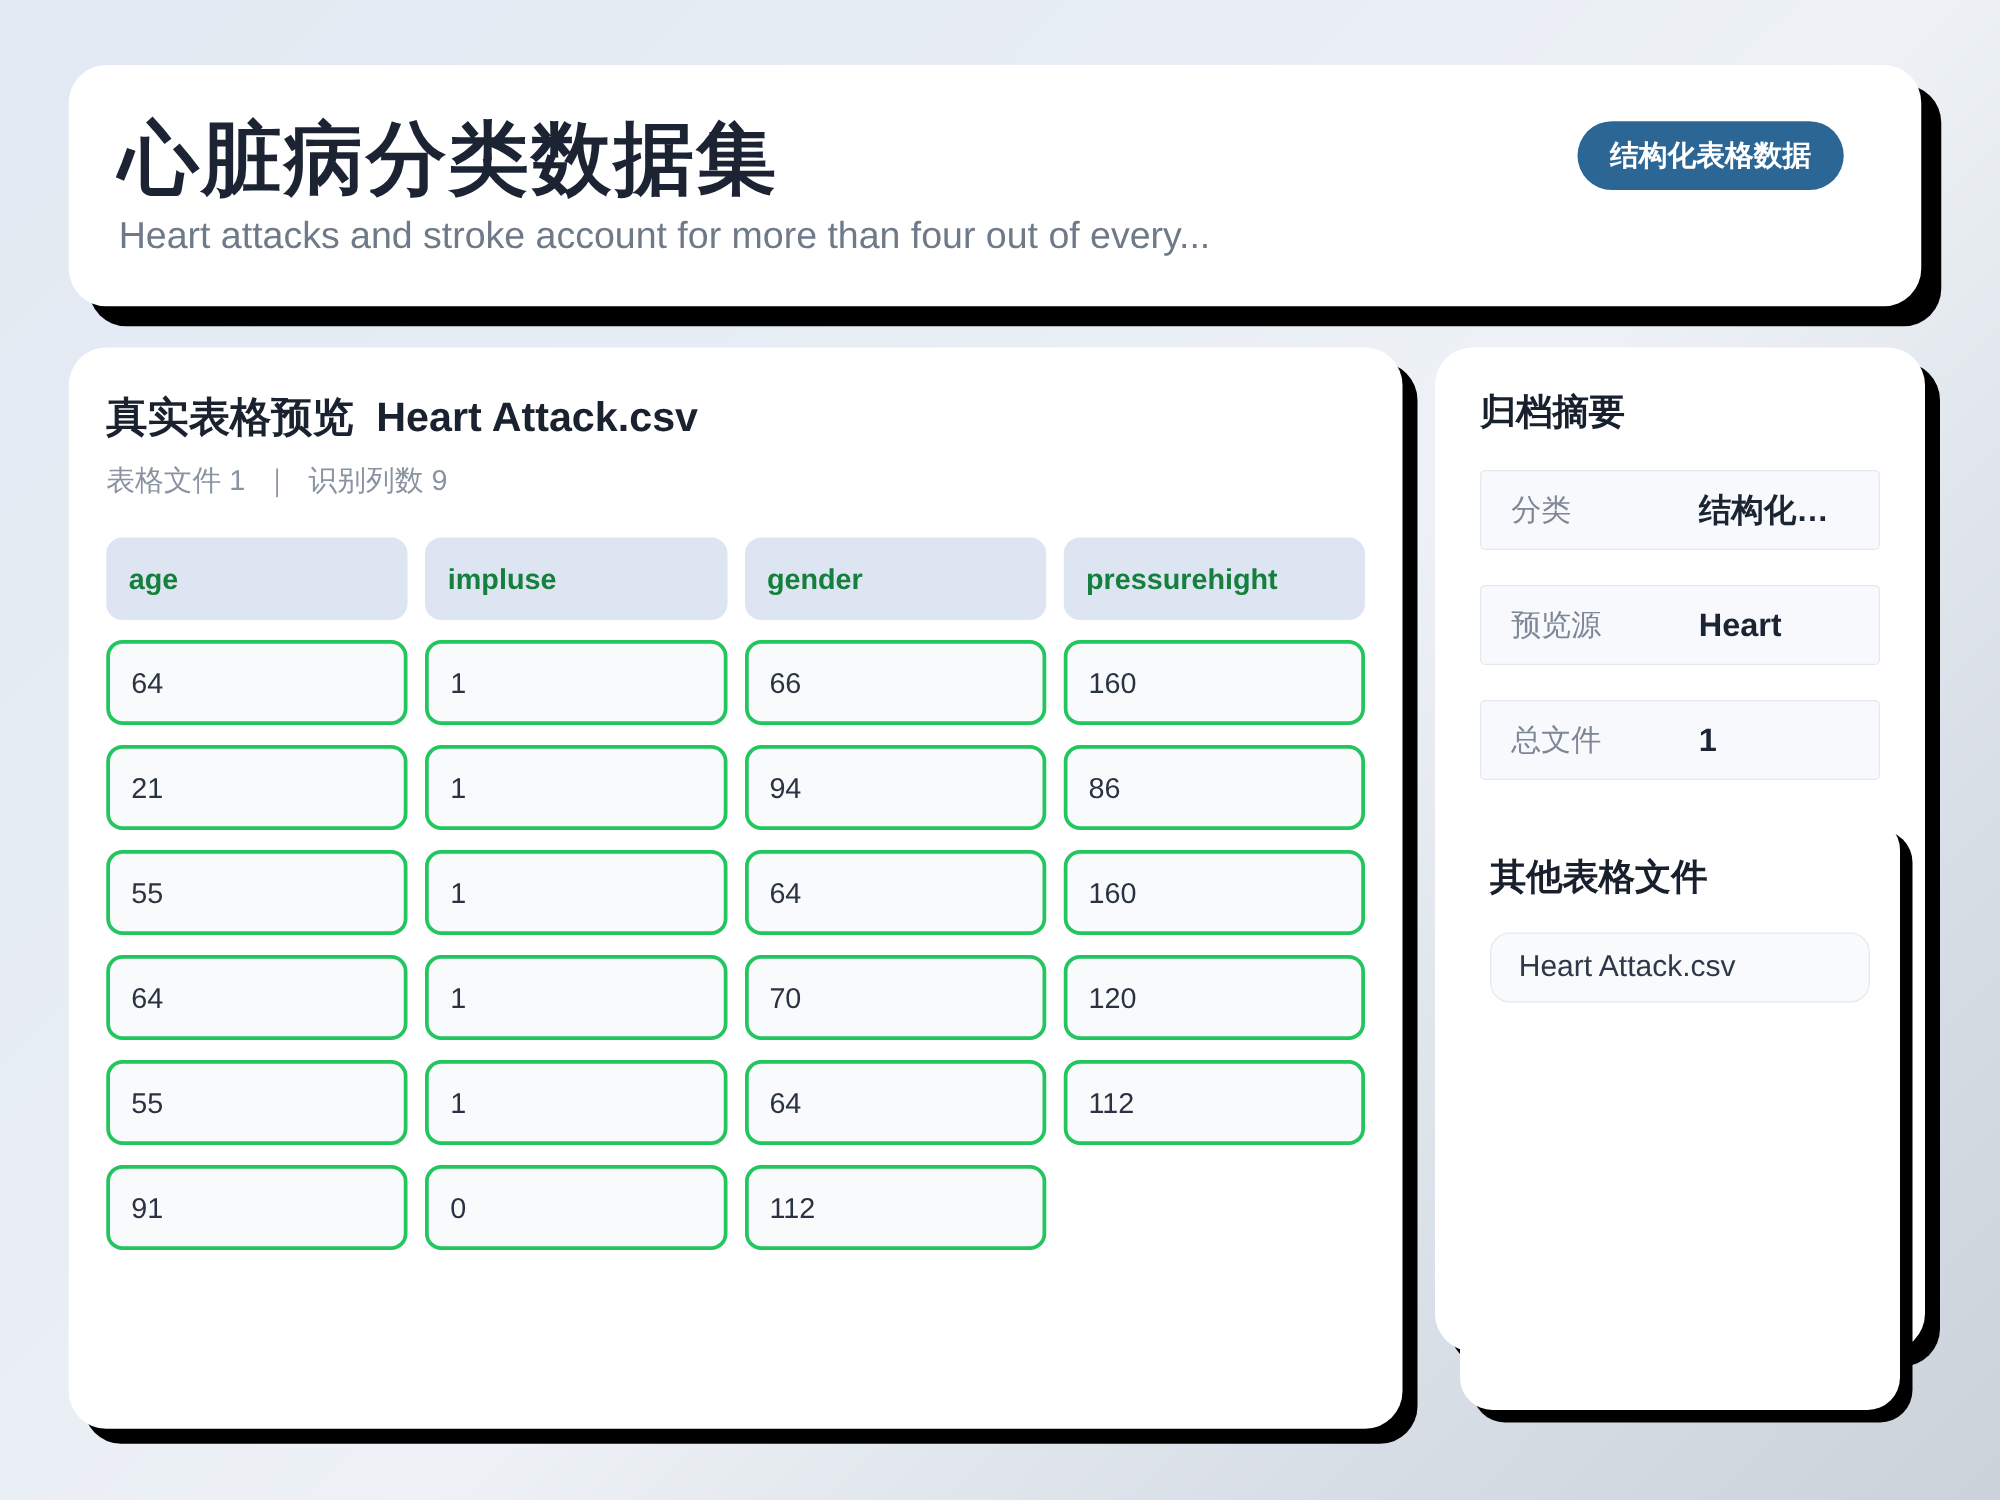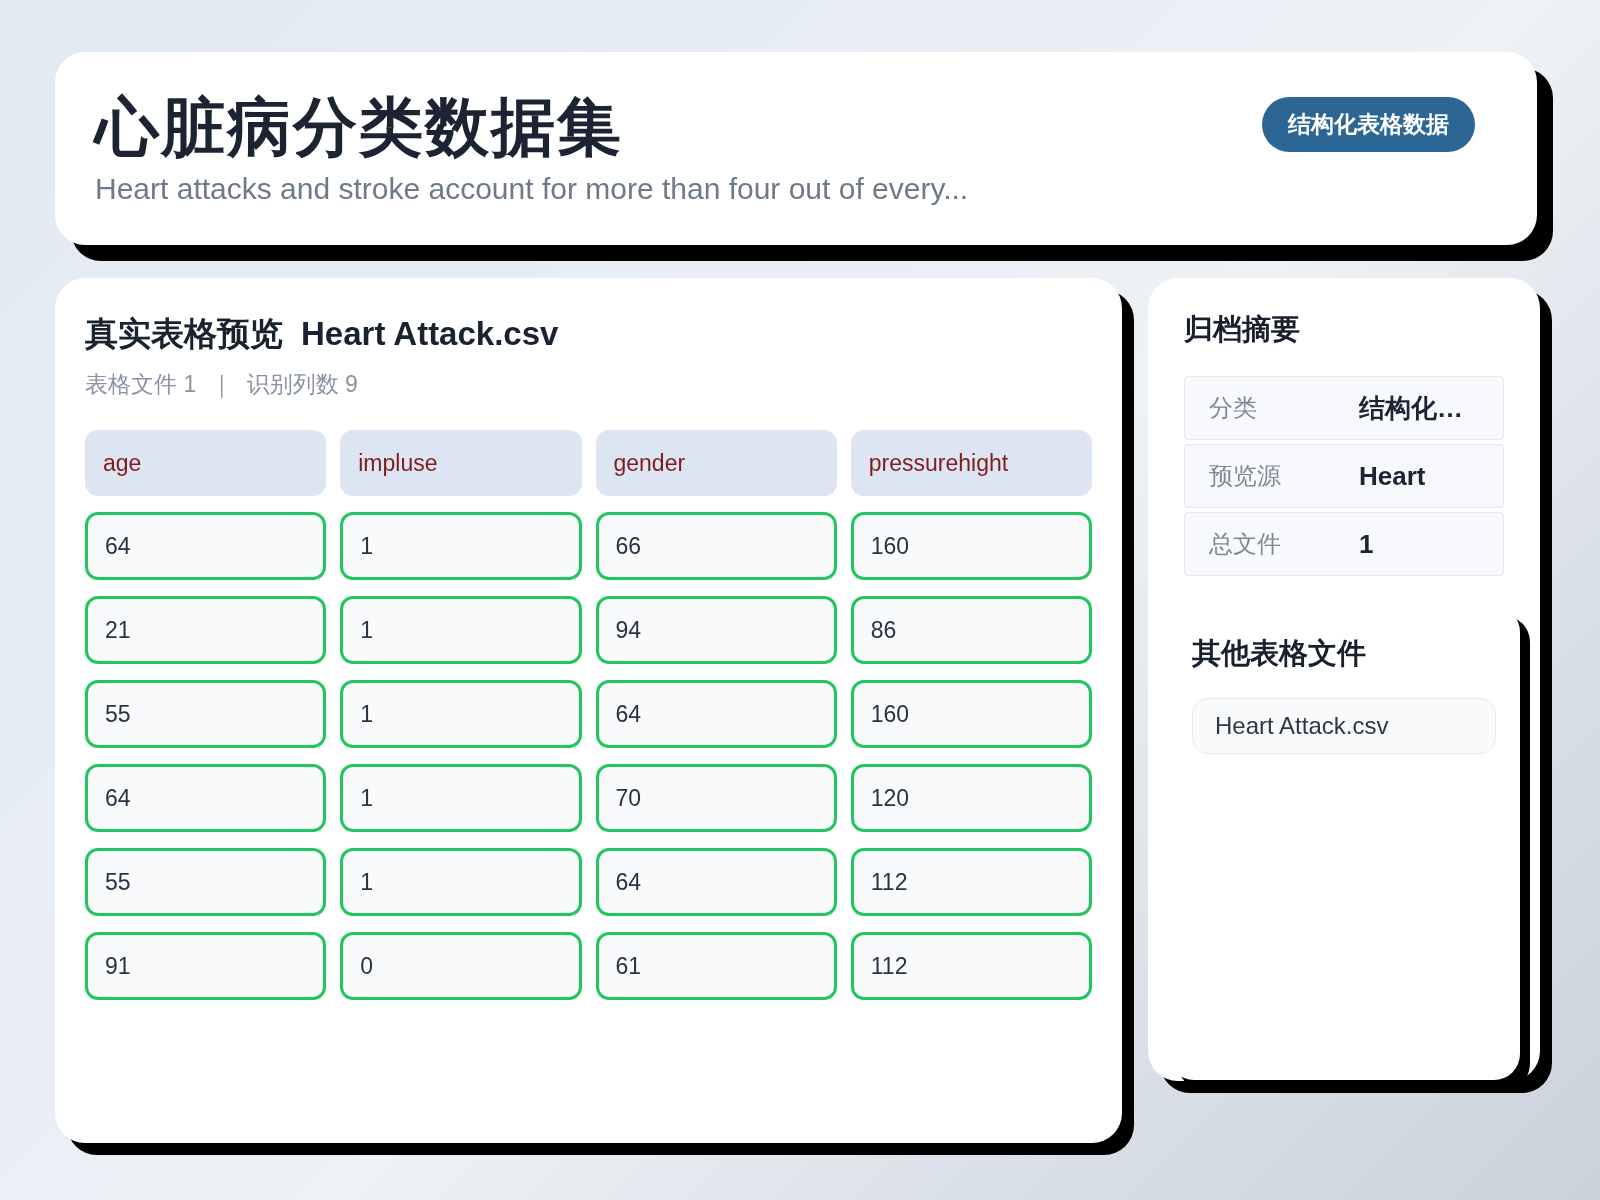--- a/index.html
+++ b/index.html
@@ -82,22 +82,22 @@
     row-gap: 16px;
   }
   .th {
     height: 66px;
     background: #dee5f2;
     border-radius: 13px;
     display: flex;
     align-items: center;
     padding: 0 18px;
     font-size: 23px;
-    font-weight: 400;
-    color: #7f1d1d;
+    font-weight: 700;
+    color: #15803d;
   }
   .td {
     height: 68px;
     background: #f8fafc;
     border: 3px solid #22c55e;
     border-radius: 13px;
     display: flex;
     align-items: center;
     padding: 0 17px;
     font-size: 23px;
@@ -119,21 +119,21 @@
     margin-bottom: 26px;
   }
   .summary-item {
     height: 64px;
     background: #f7f9fc;
     border: 1px solid #e4e9f0;
     border-radius: 4px;
     display: flex;
     align-items: center;
     padding: 0 24px;
-    margin-bottom: 4px;
+    margin-bottom: 28px;
   }
   .summary-label {
     flex: none;
     width: 150px;
     font-size: 24px;
     color: #7d8795;
   }
   .summary-value {
     font-size: 26px;
     font-weight: 700;
@@ -218,21 +218,20 @@
     <div class="td">70</div>
     <div class="td">120</div>
 
     <div class="td">55</div>
     <div class="td">1</div>
     <div class="td">64</div>
     <div class="td">112</div>
 
     <div class="td">91</div>
     <div class="td">0</div>
-    <div class="td">61</div>
     <div class="td">112</div>
   </div>
 </section>
 
 <aside class="card sidebar-card">
   <div class="sidebar-inner">
     <div class="sidebar-title">归档摘要</div>
 
     <div class="summary-item">
       <span class="summary-label">分类</span>

